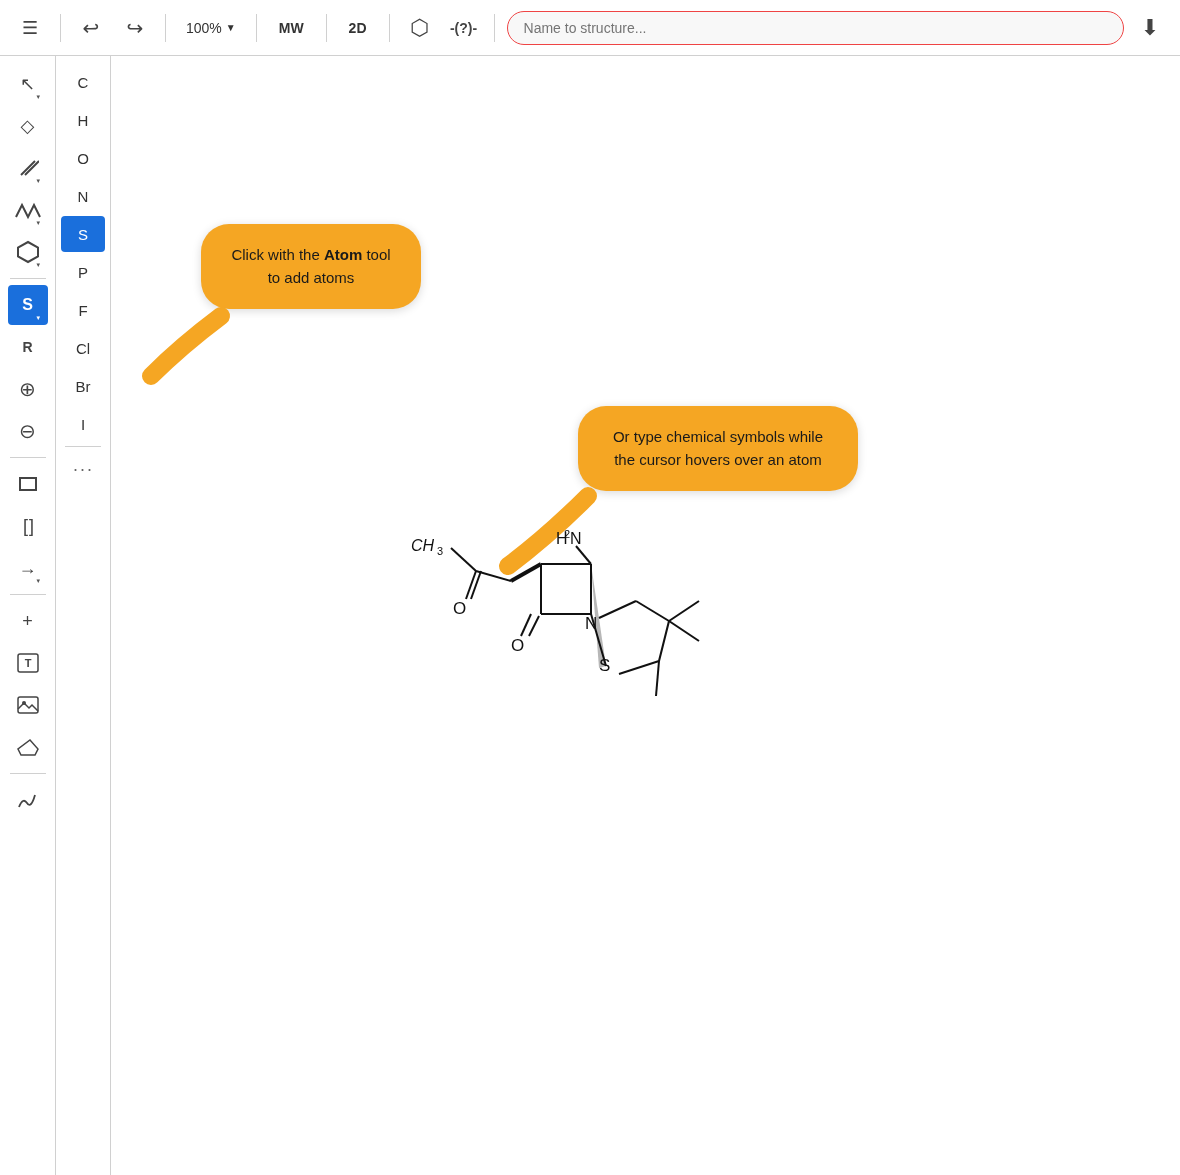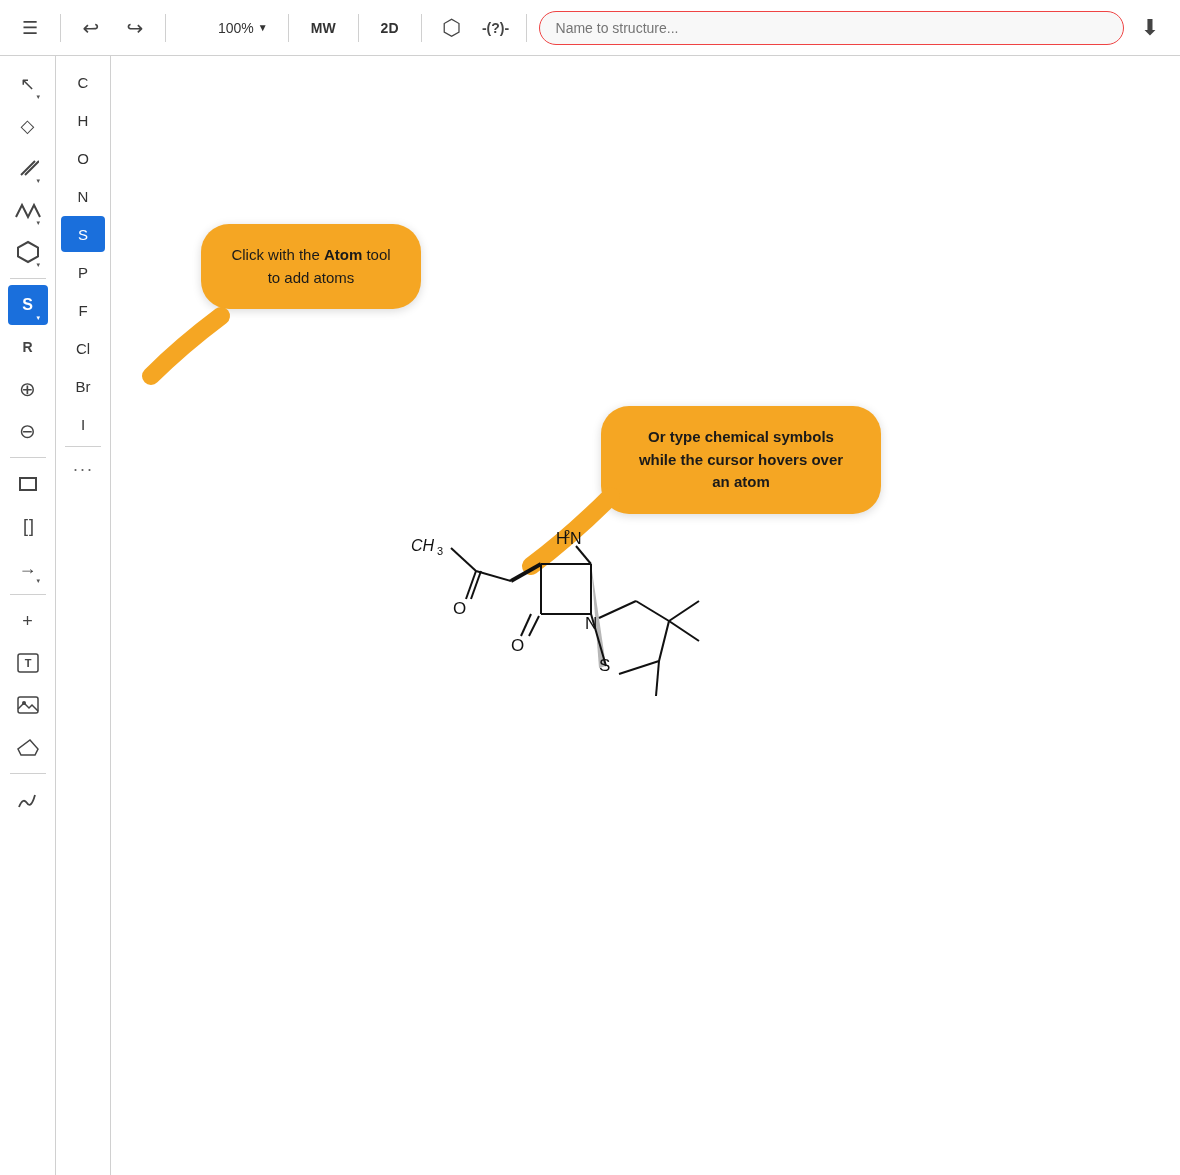--- a/index.html
+++ b/index.html
@@ -49,21 +49,20 @@
     .zoom-control {
       display: flex;
       align-items: center;
       gap: 2px;
       font-size: 14px;
       font-weight: 500;
       color: #333;
       cursor: pointer;
       padding: 4px 8px;
       border-radius: 4px;
-      margin-left: 32px;
     }
 
     .toolbar-text-btn {
       padding: 6px 10px;
       border: none;
       background: transparent;
       cursor: pointer;
       font-size: 14px;
       font-weight: 600;
       color: #333;
@@ -389,21 +388,21 @@
           box-shadow: 0 2px 10px rgba(0,0,0,0.15);
         ">
           Click with the <strong>Atom</strong> tool to add atoms
         </div>
 
         <svg style="position:absolute; top:92px; left:-60px; width:90px; height:70px; overflow:visible;">
           <path d="M 80 0 Q 40 30 10 60" fill="none" stroke="#f5a623" stroke-width="18" stroke-linecap="round"></path>
         </svg>
       </div>
 
-      <div style="position:absolute; top:350px; left:490px;font-weight:bold;">
+      <div style="position:absolute; top:350px; left:467px;">
         <div style="
           background: #f5a623;
           border-radius: 28px;
           padding: 20px 28px;
           max-width: 280px;
           text-align: center;
           font-size: 15px;
           color: #1a1a1a;
           line-height: 1.5;
           box-shadow: 0 2px 10px rgba(0,0,0,0.15);

